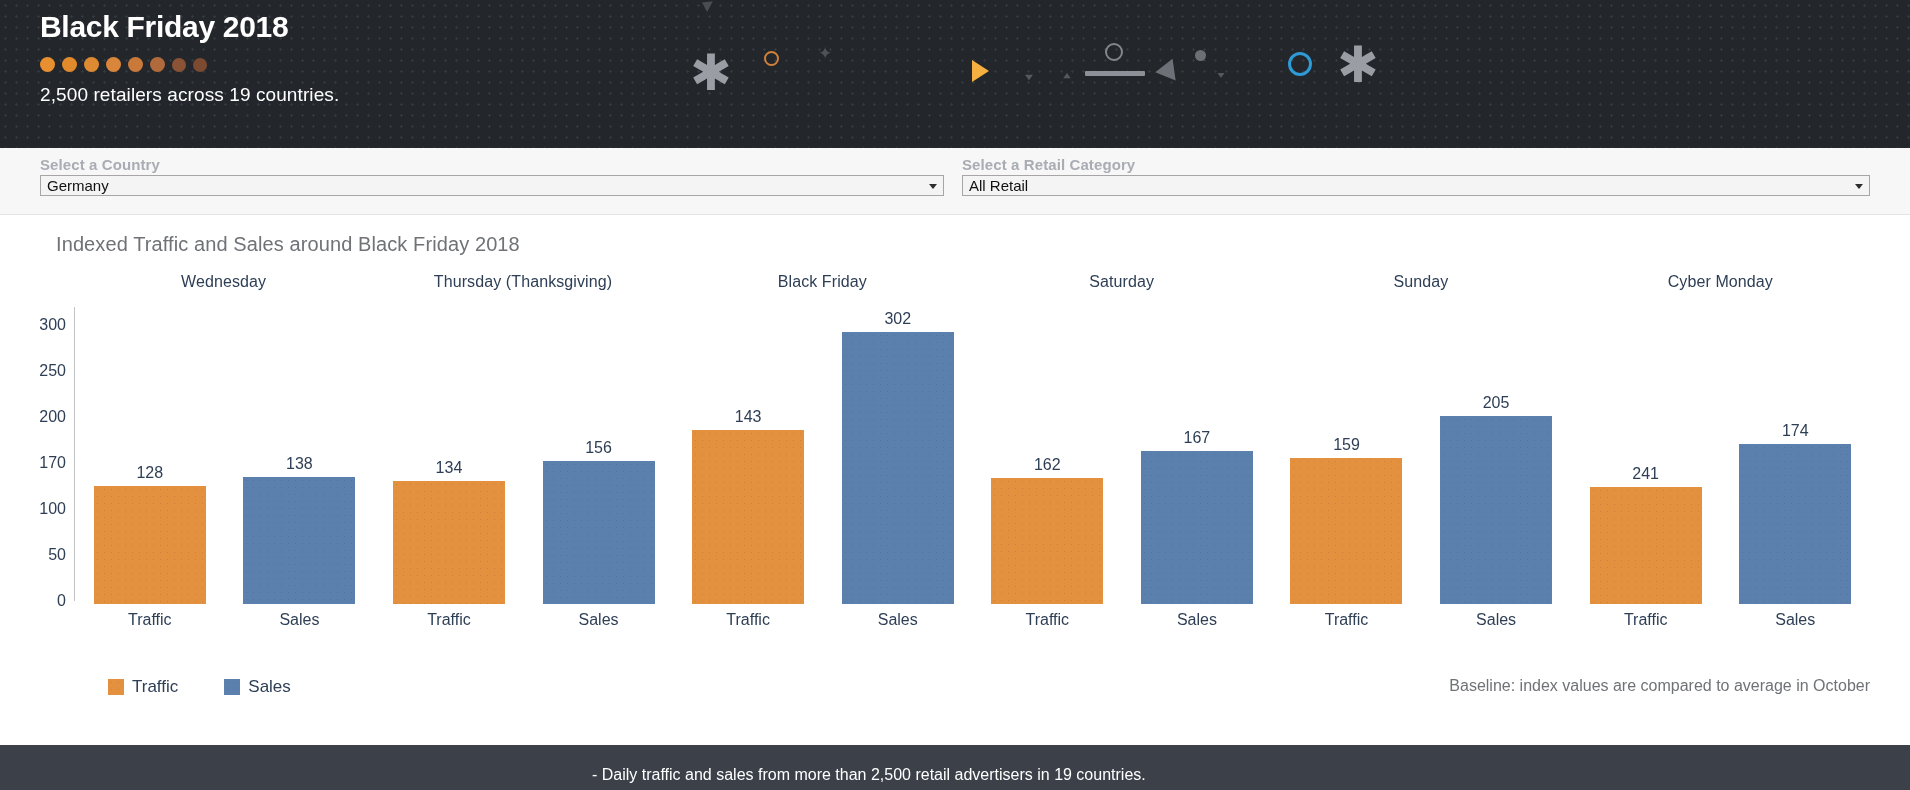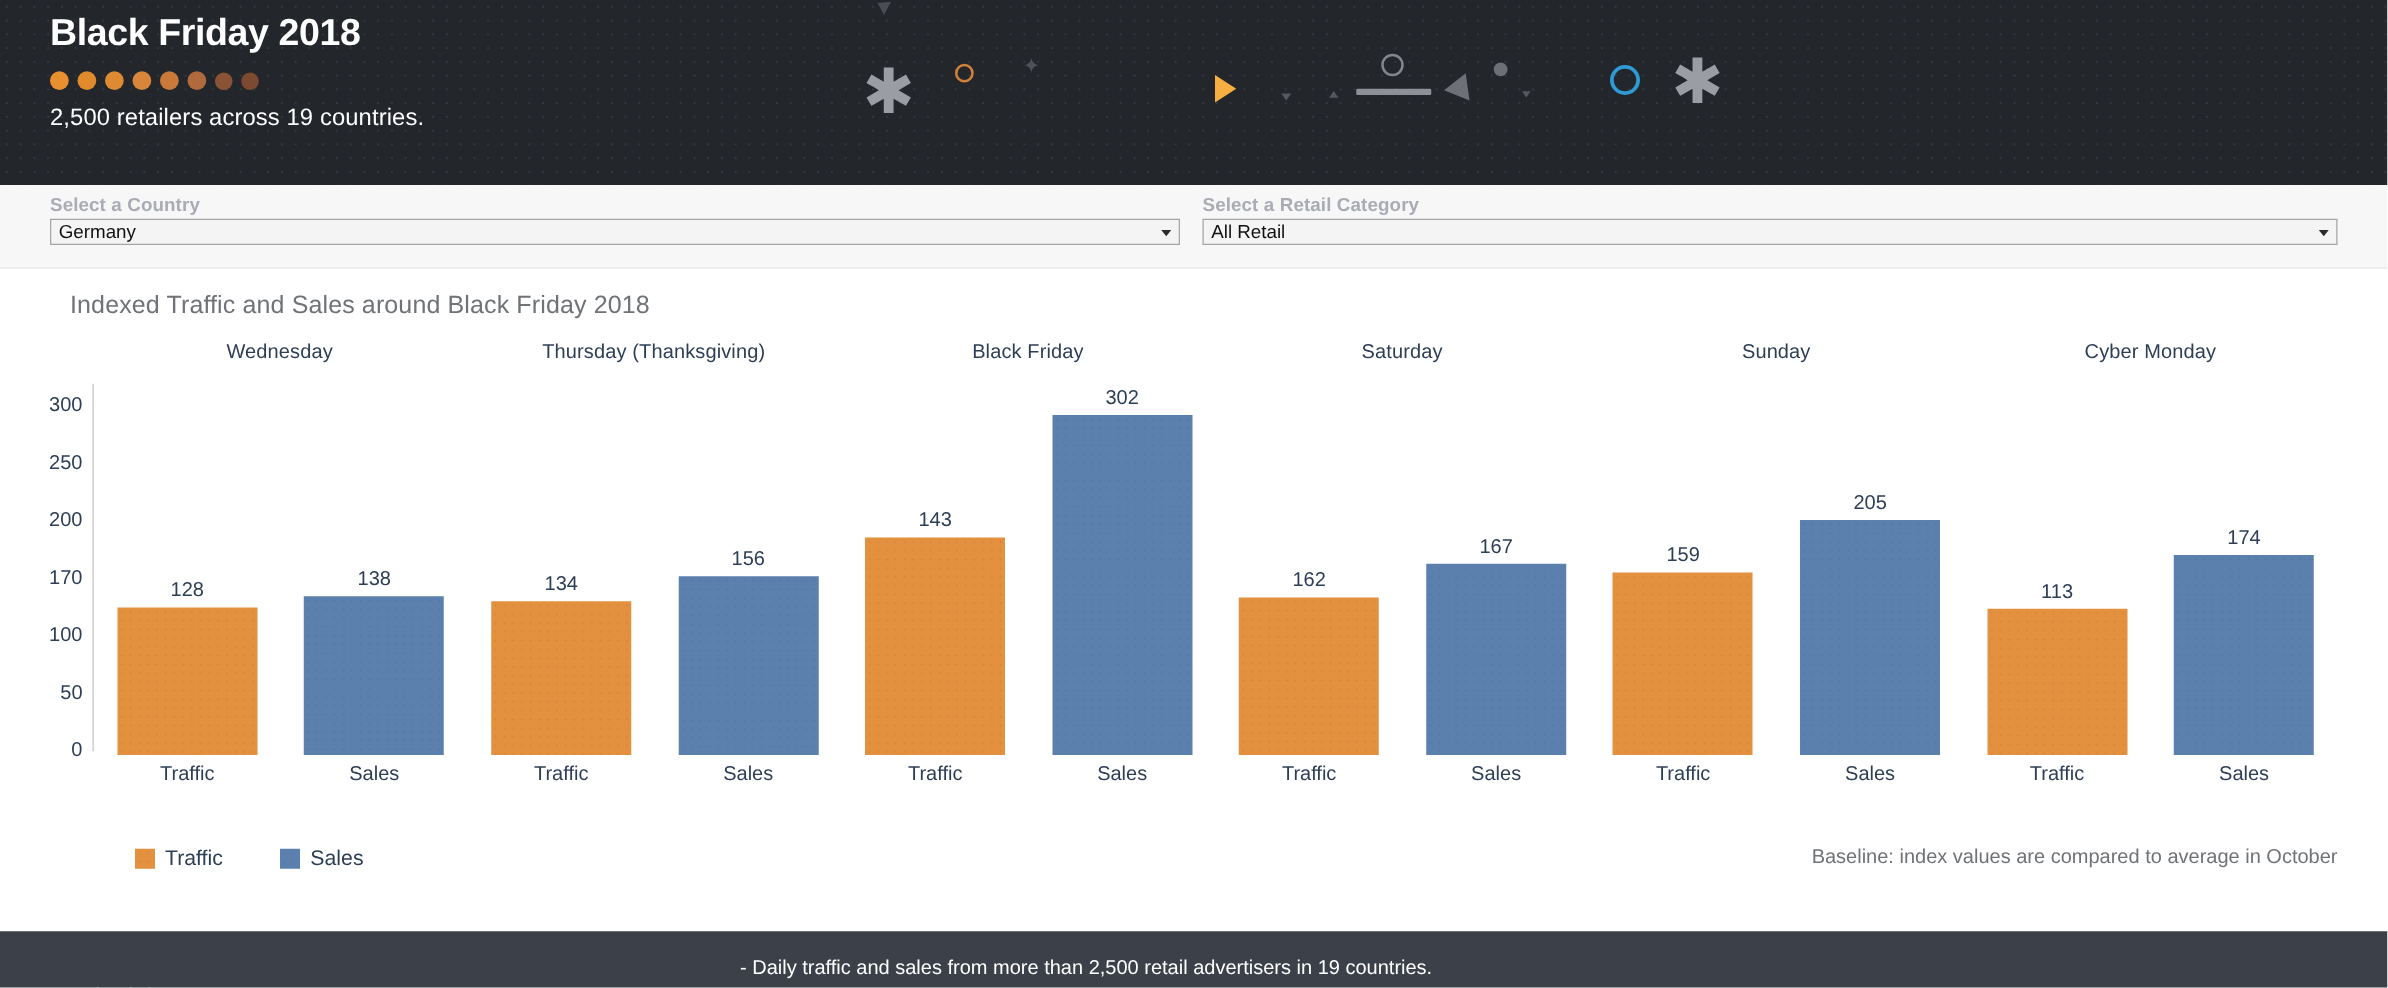--- a/index.html
+++ b/index.html
@@ -473,21 +473,21 @@
               <div class="bar-wrap">
                 <div class="bar-value">205</div>
                 <div class="bar sales" style="height: 188.344px;"></div>
               </div>
               <div class="bar-label">Sales</div>
             </div>
           </div>
           <div class="group">
             <div class="barslot">
               <div class="bar-wrap">
-                <div class="bar-value">113</div>
+                <div class="bar-value">241</div>
                 <div class="bar traffic" style="height: 116.681px;"></div>
               </div>
               <div class="bar-label">Traffic</div>
             </div>
             <div class="barslot">
               <div class="bar-wrap">
                 <div class="bar-value">174</div>
                 <div class="bar sales" style="height: 159.862px;"></div>
               </div>
               <div class="bar-label">Sales</div>

